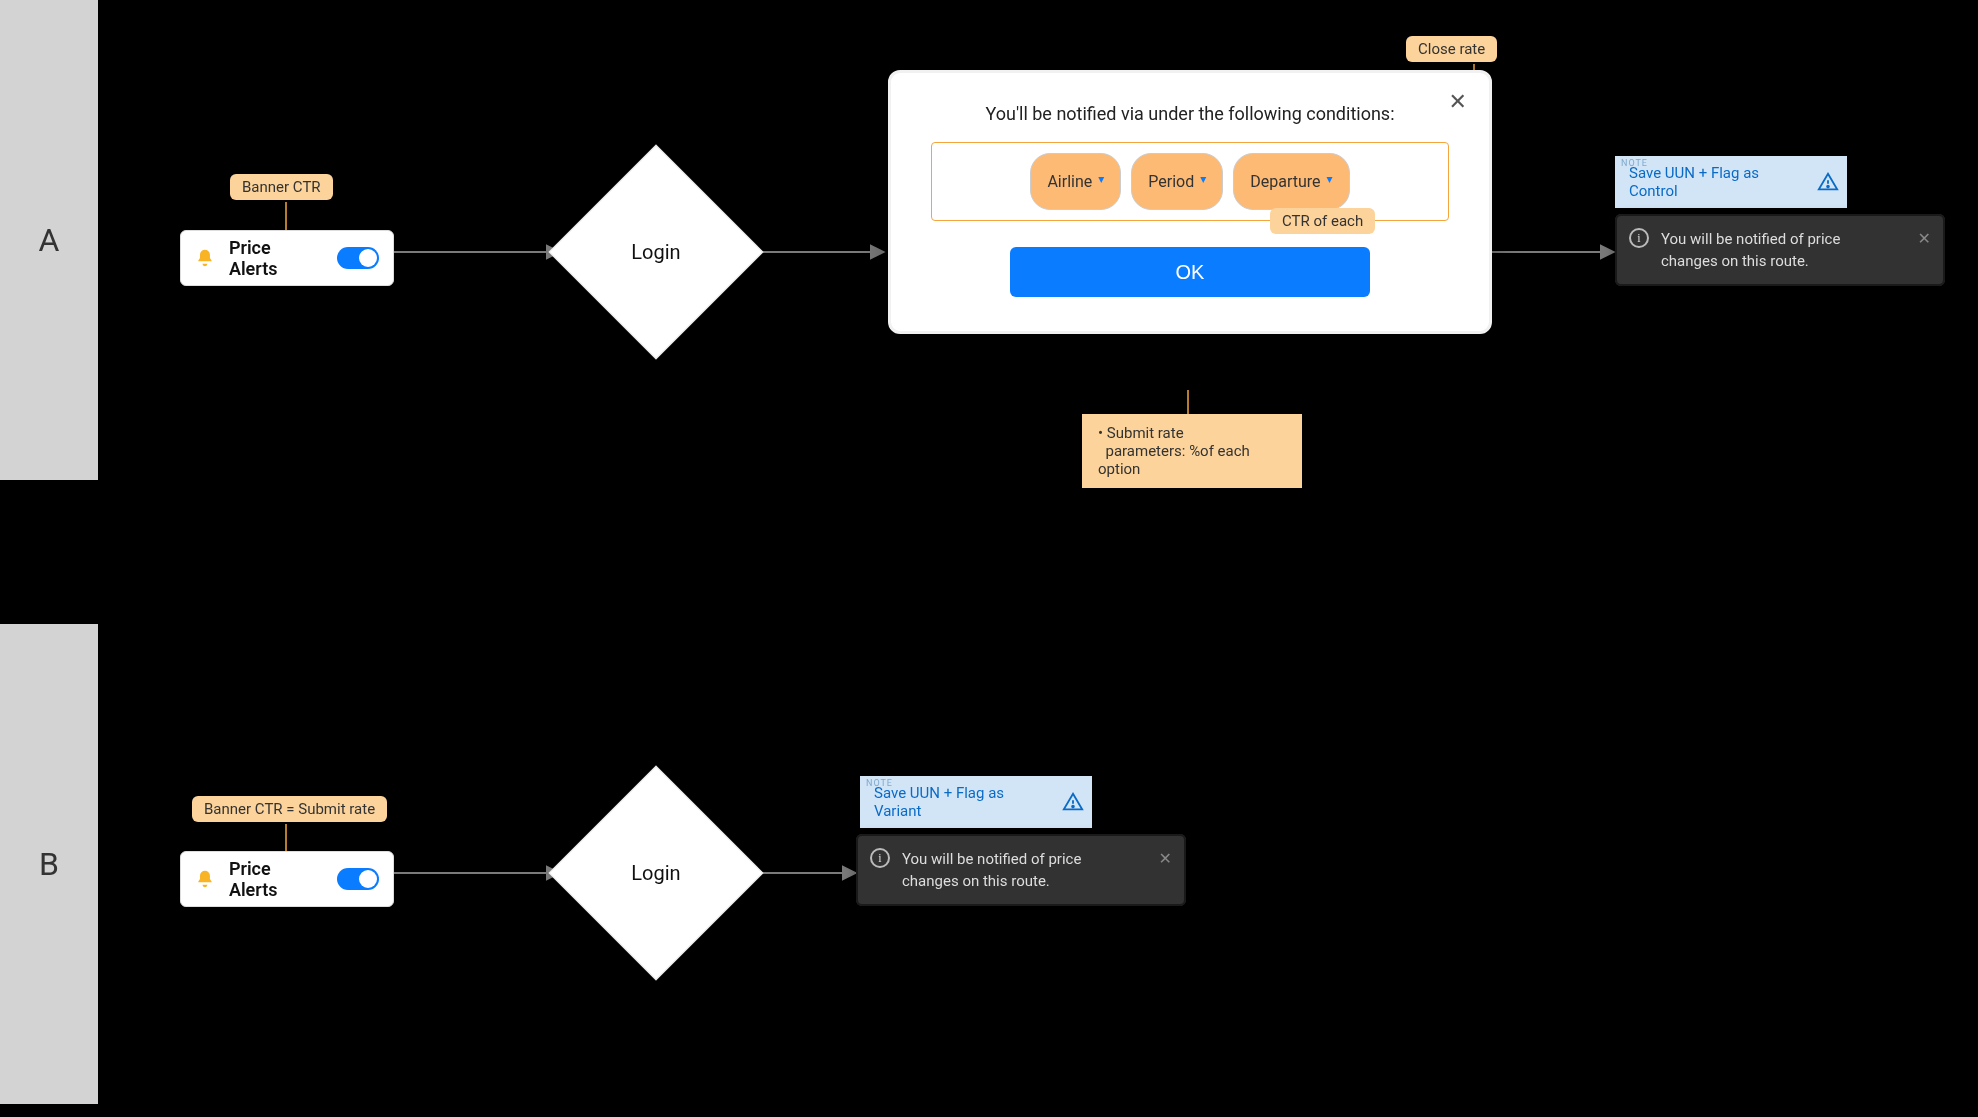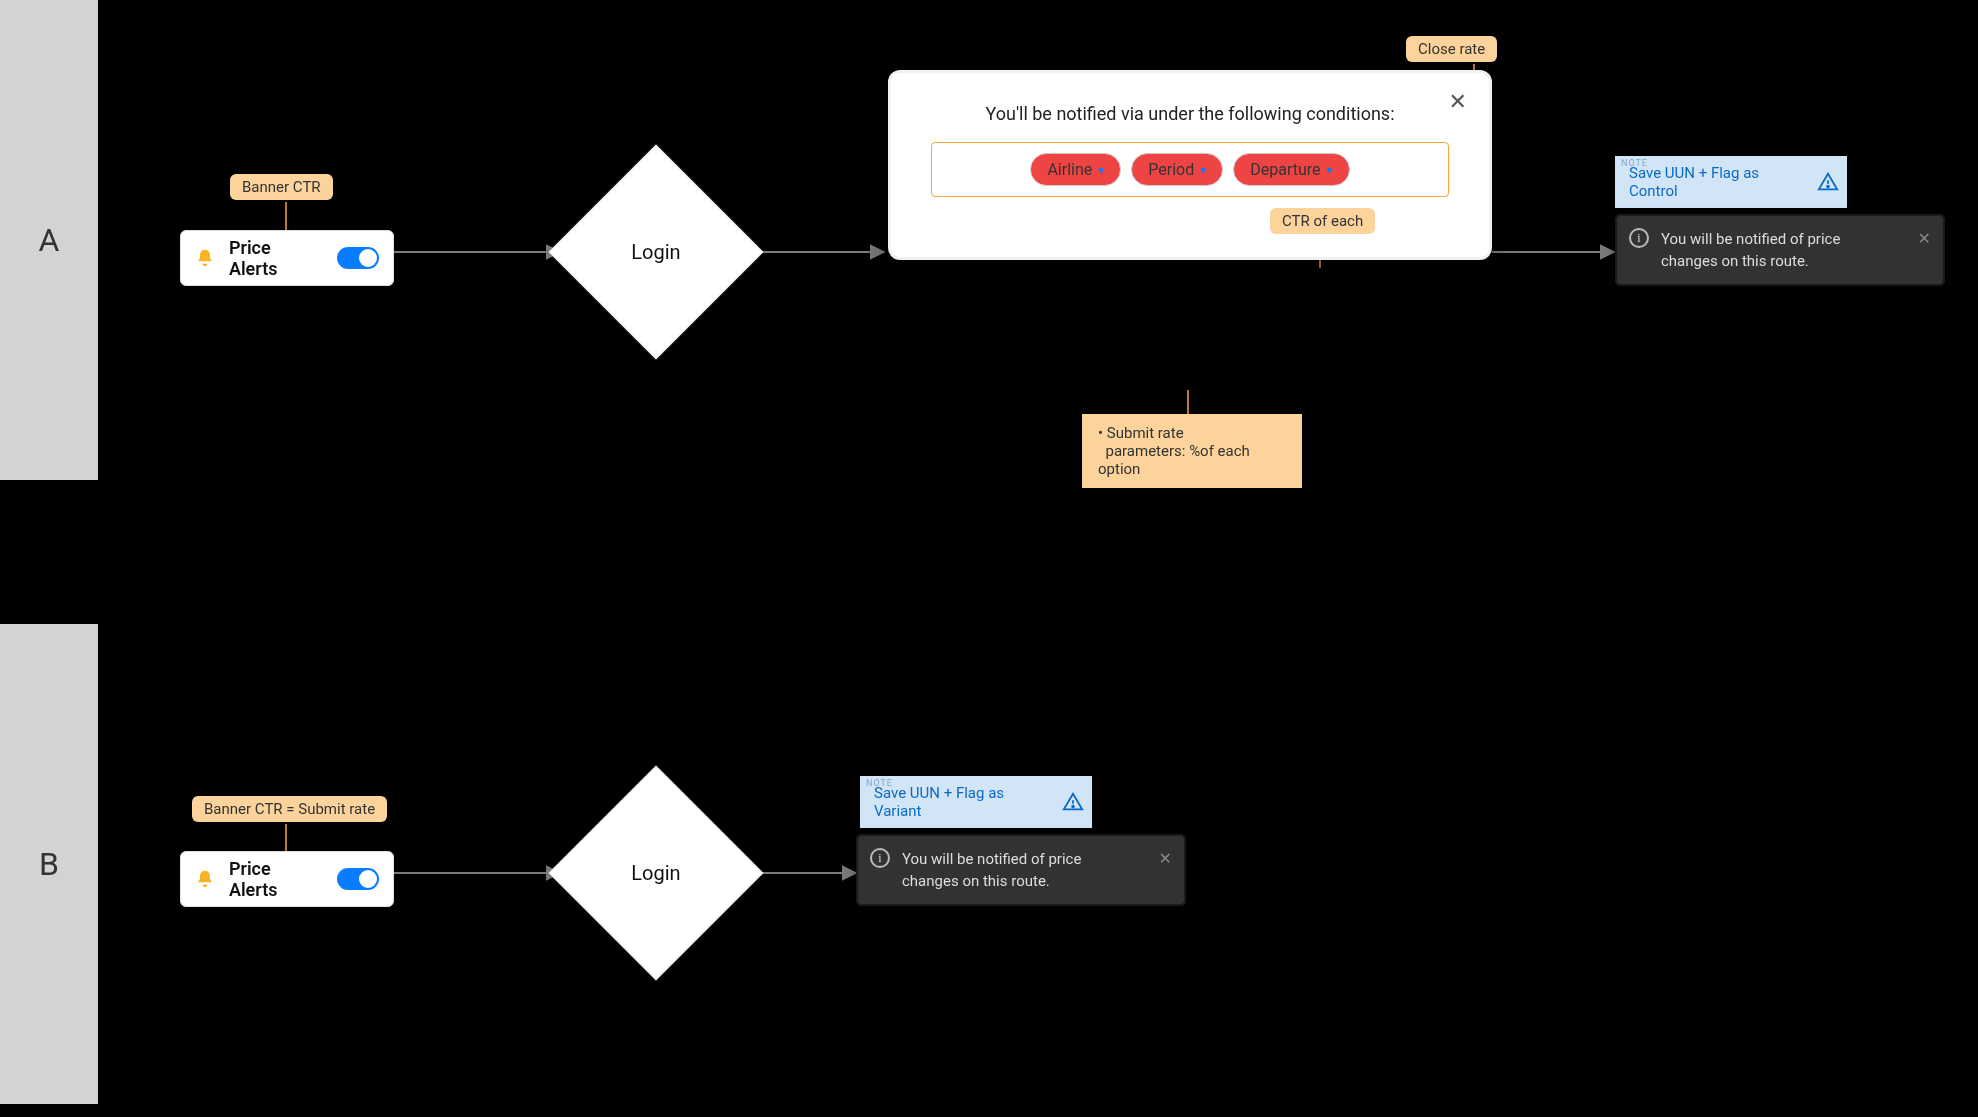--- a/index.html
+++ b/index.html
@@ -16,21 +16,21 @@
   
   .diamond{position:absolute;width:152px;height:152px;background:#fff;border:1px solid #e2e2e2;transform:rotate(45deg);box-shadow:0 1px 2px rgba(0,0,0,.1)}
   .diamond span{position:absolute;inset:0;transform:rotate(-45deg);display:flex;align-items:center;justify-content:center;font-size:20px}
   
   .modal{position:absolute;background:#fff;border-radius:12px;box-shadow:0 10px 30px rgba(0,0,0,.35);padding:30px 40px 34px;text-align:center;border:3px solid #f1f1f1;width:604px}
   .modal .close{position:absolute;top:16px;right:22px;font-size:22px;color:#555;cursor:pointer;font-family:Arial}
   .modal h4{margin:10px 0 6px;font-size:20px;letter-spacing:.5px}
   .modal .date{font-size:16px;color:#333;margin-bottom:22px}
   .modal .sub{font-size:18px;color:#222;margin-bottom:18px}
   .dd-row{display:flex;gap:10px;justify-content:center;margin-bottom:26px;border:1px solid #f4a63c;border-radius:4px;padding:10px}
-  .dd{border:1px solid #ccc;border-radius:20px;padding:6px 16px;font-size:16px;color:#333;background:#ef4444;cursor:pointer;display:flex;align-items:center;gap:6px}
+  .dd{border:1px solid #ccc;border-radius:20px;padding:18px 16px;font-size:16px;color:#333;background:#fdba74;cursor:pointer;display:flex;align-items:flex-start;gap:6px}
   .dd::after{content:"▾";font-size:12px;color:#0a7cff}
   .ok-btn{background:#0a7cff;color:#fff;font-size:20px;border:none;border-radius:6px;width:360px;height:50px;cursor:pointer}
   
   .ann{position:absolute;background:#fcd39b;border-radius:6px;padding:4px 12px;font-size:15px;color:#333;white-space:nowrap}
   .ann.big{border-radius:0;padding:10px 16px;text-align:left;max-width:220px;white-space:normal}
   
   .note{position:absolute;background:#d2e5f7;border-radius:0;padding:8px 40px 8px 14px;font-size:15px;color:#0a6bc7;display:flex;align-items:center;gap:8px}
   .note small{position:absolute;top:2px;left:6px;font-size:9px;letter-spacing:1px;color:#7fa9cc}
   .warn-ic{width:22px;height:22px;position:absolute;right:8px;top:50%;transform:translateY(-50%);stroke:#0a6bc7;fill:none;stroke-width:2}
   
@@ -90,20 +90,21 @@
       <div class="dd">
           <span>Airline</span>
         </div>
       <div class="dd">
           <span>Period</span>
         </div>
       <div class="dd">
           <span>Departure</span>
         </div>
     </div>
+    <button class="ok-btn"><span>OK</span></button>
   </div>
 
   <div class="ann" style="left:1406px;top:36px"><span>Close rate</span></div>
   <div class="ann" style="left:1270px;top:208px"><span>CTR of each</span></div>
   <div class="ann big" style="left:1082px;top:414px">
     •&nbsp;<span>Submit rate</span><br>
     &nbsp;&nbsp;<span>parameters: %of each option</span>
   </div>
 
   <div class="note" style="left:1615px;top:156px;width:232px">

